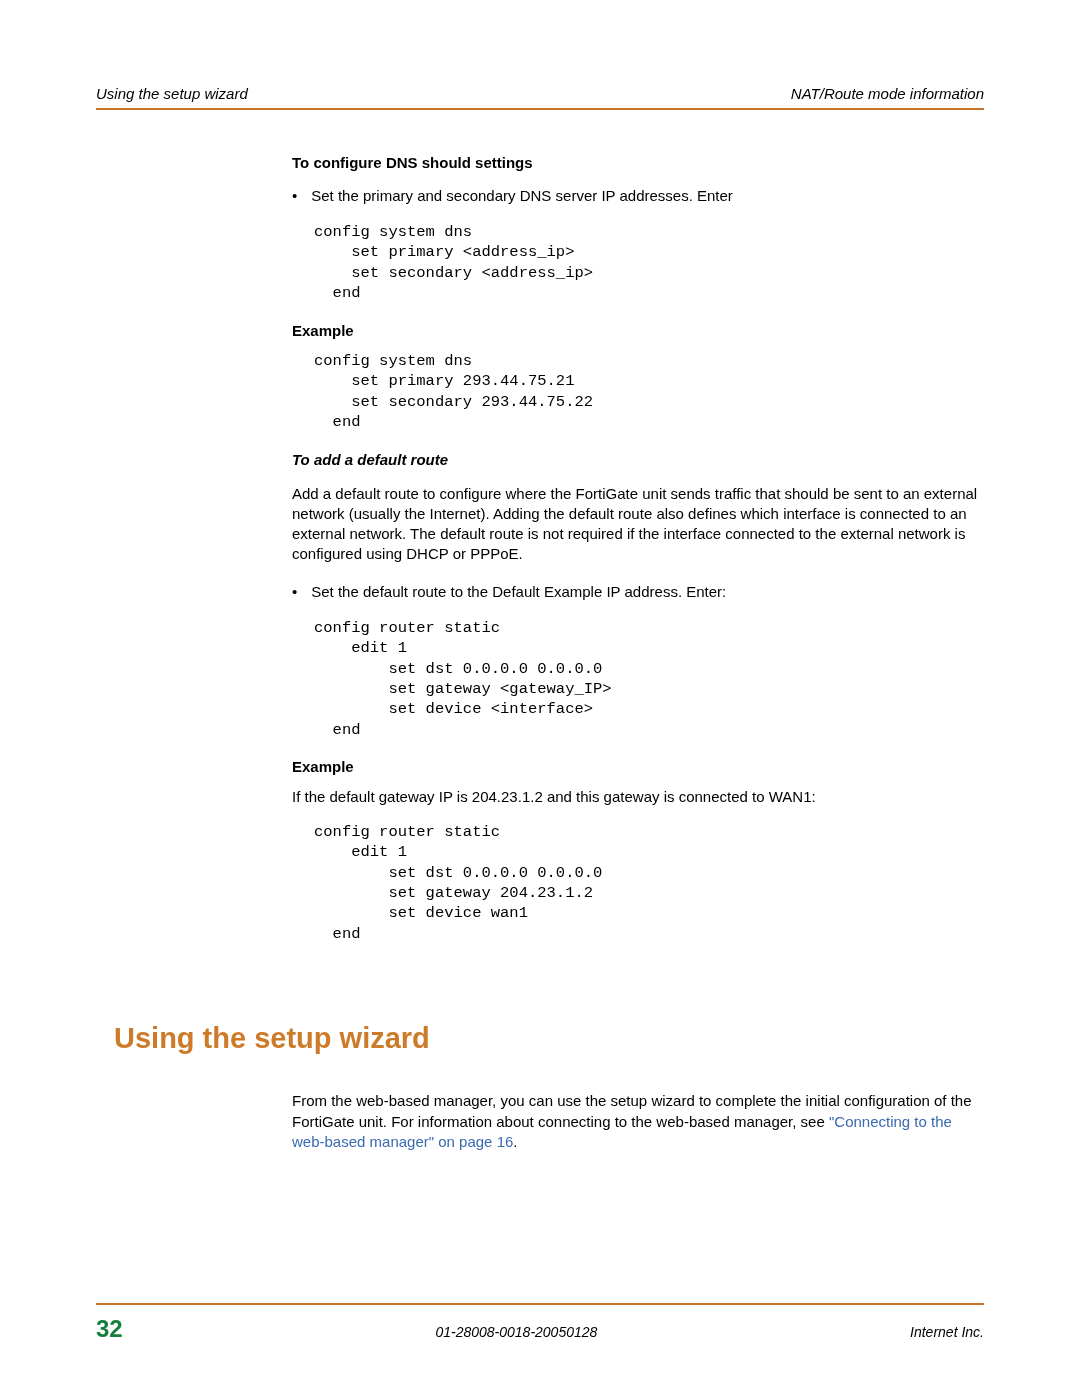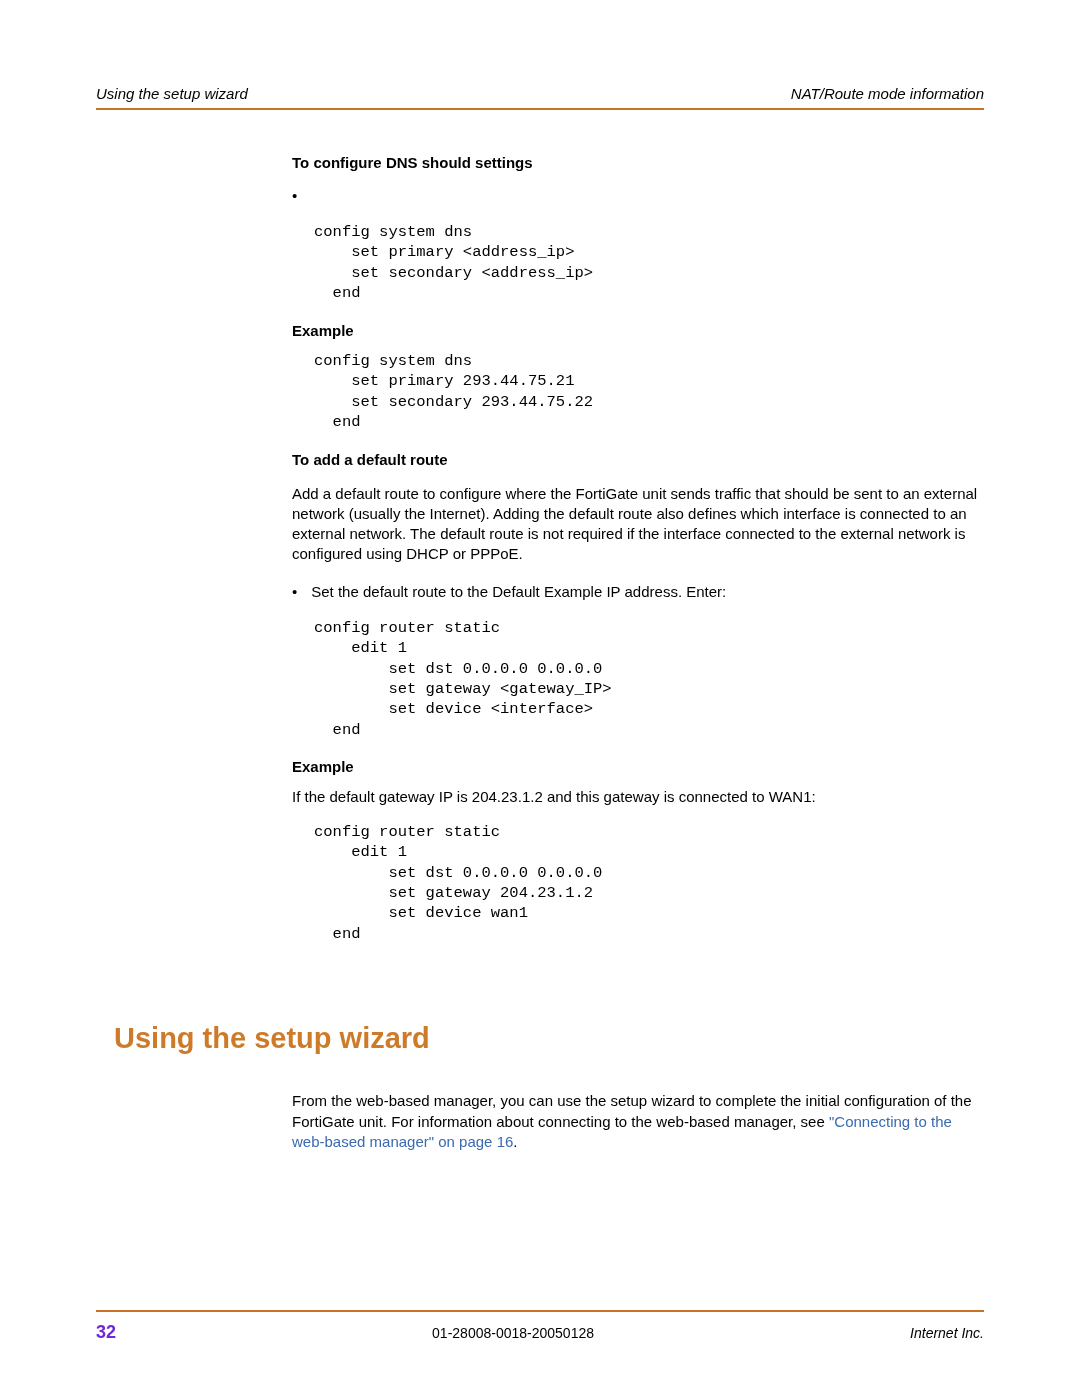--- a/index.html
+++ b/index.html
@@ -87,25 +87,26 @@
       border-top: 2px solid #C77226;
       margin-bottom: 10px;
     }
     .footer-row {
       display: flex;
       justify-content: space-between;
       align-items: baseline;
       font-size: 14px;
     }
     .page-number {
-      color: #6d28d9;
+      color: #15803d;
       font-weight: bold;
-      font-size: 18px;
+      font-size: 24px;
     }
     .footer-doc {
+      font-style: italic;
       font-size: 14px;
     }
     .footer-company {
       font-style: italic;
       font-size: 14px;
     }
   </style>
 </head>
 <body>
 
@@ -114,35 +115,36 @@
   <span>NAT/Route mode information</span>
 </div>
 <hr class="header-divider">
 
 <div class="content">
 
   <div class="section-heading">To configure DNS should settings</div>
 
   <div class="bullet-item">
     <span class="bullet-dot">•</span>
+    <span>Set the primary and secondary DNS server IP addresses. Enter</span>
   </div>
 
   <div class="code-block">config system dns
     set primary &lt;address_ip&gt;
     set secondary &lt;address_ip&gt;
   end</div>
 
   <div class="example-heading">Example</div>
 
   <div class="code-block">config system dns
     set primary 293.44.75.21
     set secondary 293.44.75.22
   end</div>
 
-  <div class="section-heading" style="margin-top:12px;">To add a default route</div>
+  <div class="section-heading" style="margin-top:12px;font-style:italic;">To add a default route</div>
 
   <div class="paragraph">Add a default route to configure where the FortiGate unit sends traffic that should be sent to an external network (usually the Internet). Adding the default route also defines which interface is connected to an external network. The default route is not required if the interface connected to the external network is configured using DHCP or PPPoE.</div>
 
   <div class="bullet-item">
     <span class="bullet-dot">•</span>
     <span>Set the default route to the Default Example IP address. Enter:</span>
   </div>
 
   <div class="code-block">config router static
     edit 1

